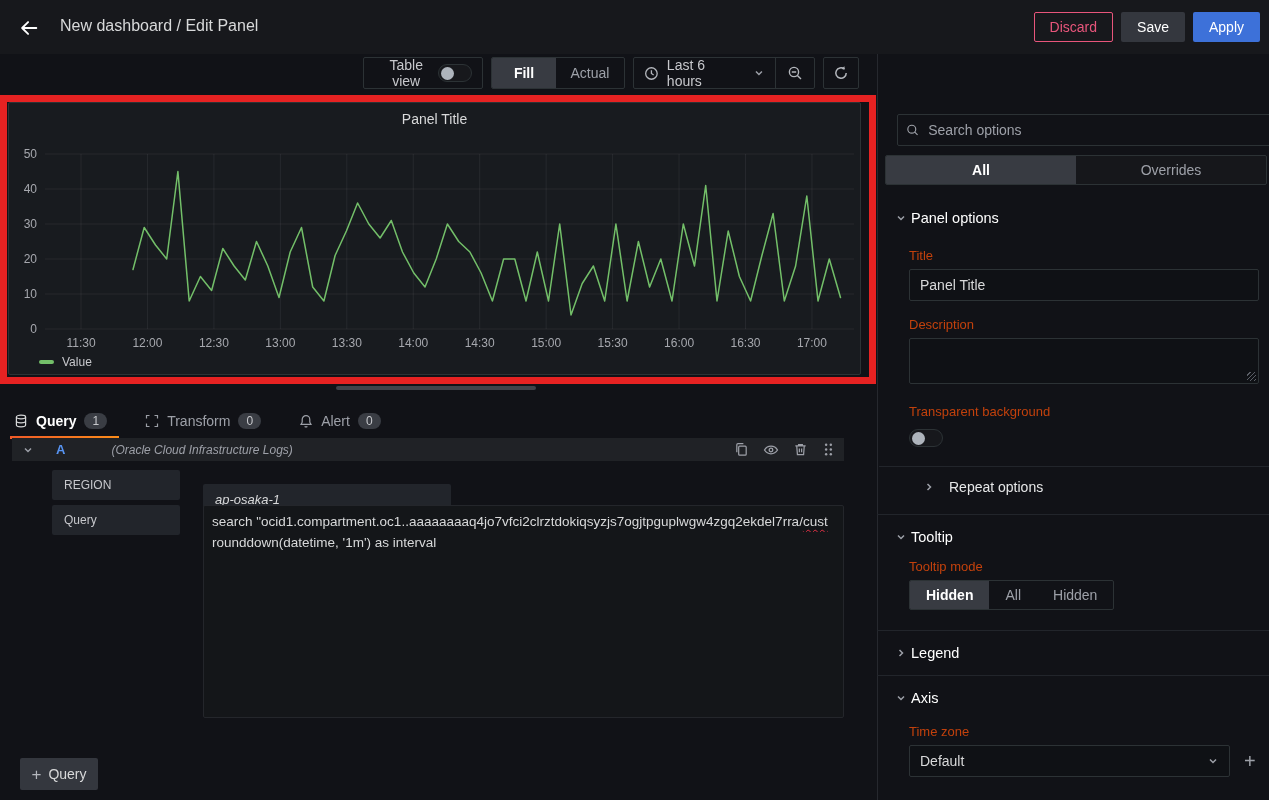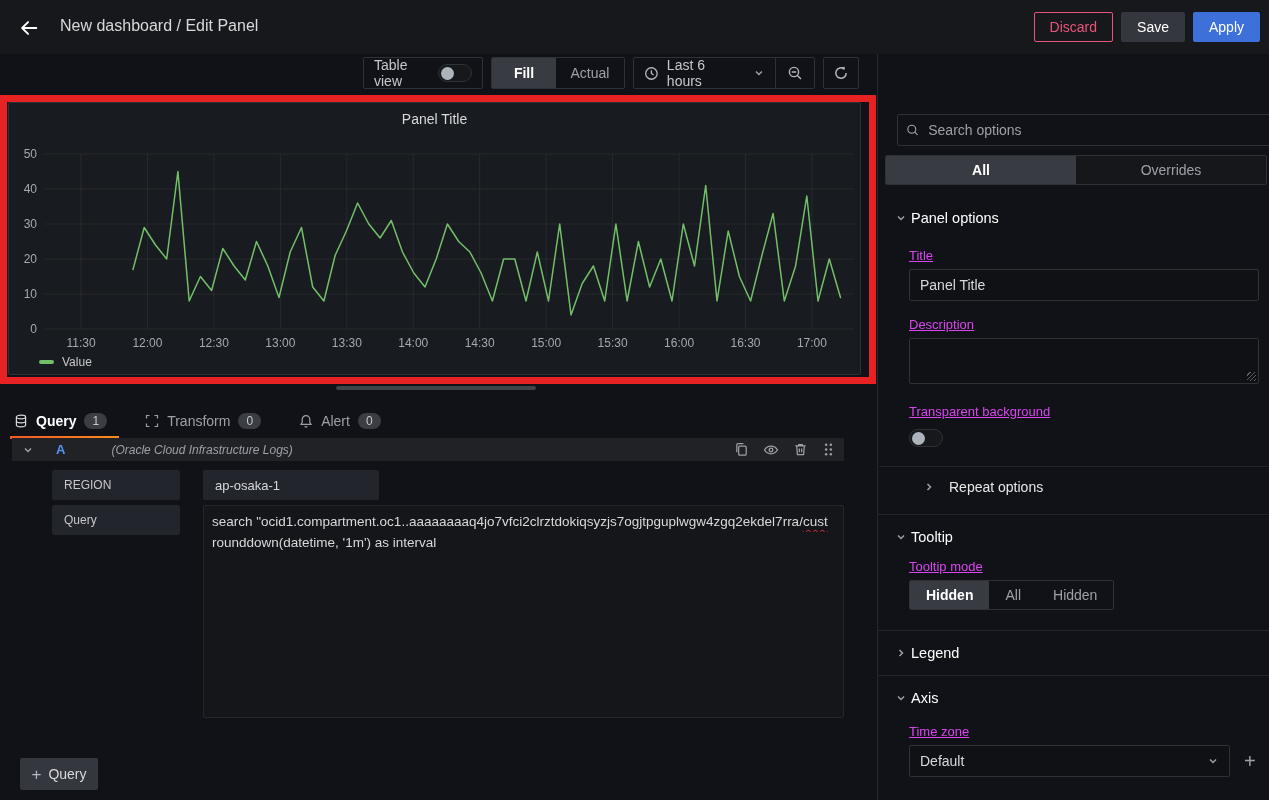--- a/index.html
+++ b/index.html
@@ -45,21 +45,21 @@
   .search-box{position:absolute;left:885px;top:114px;width:382px;height:32px;background:#111217;border:1px solid #2c3235;border-radius:2px;display:flex;align-items:center;padding:0 8px;gap:7px;margin-left:12px;}
   .search-box input{background:transparent;border:none;outline:none;color:#d8d9da;font-size:14px;width:100%;font-family:"Liberation Sans",sans-serif;}
   .search-box input::placeholder{color:#9da0a8;}
   .ao-tabs{position:absolute;left:885px;top:155px;width:382px;height:30px;border:1px solid #2c3235;border-radius:2px;display:flex;overflow:hidden;background:#16171b;}
   .ao-tabs .seg{flex:1;font-size:14px;}
   .sections{position:absolute;left:877px;top:196px;width:392px;height:604px;overflow:hidden;}
   .sect-hdr{height:44px;display:flex;align-items:center;gap:4px;padding-left:18px;cursor:pointer;}
   .sect-hdr .sect-title{font-size:14.5px;font-weight:500;color:#ffffff;}
   .divider{border-top:1px solid #22252b;}
   .sect-content{padding:0 10px 0 32px;}
-  .flabel{font-size:13px;color:#d946ef;margin-bottom:6px;text-decoration:underline;}
+  .flabel{font-size:13px;color:#c2410c;margin-bottom:6px;}
   .tinput{width:100%;height:32px;background:#0f1115;border:1px solid #2c3235;border-radius:2px;color:#d8d9da;font-size:14px;padding:0 10px;font-family:"Liberation Sans",sans-serif;outline:none;}
   .tarea{width:100%;height:46px;background:#0f1115;border:1px solid #2c3235;border-radius:2px;resize:vertical;position:relative;}
   .tarea::after{content:'';position:absolute;right:2px;bottom:2px;width:9px;height:9px;background:repeating-linear-gradient(135deg,transparent,transparent 2px,#5a5e66 2px,#5a5e66 3px);}
   .subrow{height:40px;display:flex;align-items:center;gap:14px;padding-left:44px;border-top:1px solid #22252b;margin-left:2px;cursor:pointer;}
   .subrow .sub-title{font-size:14px;font-weight:500;color:#e6e7e8;}
   .radio-grp{display:inline-flex;height:30px;border:1px solid #2c3235;border-radius:2px;background:#111217;overflow:hidden;}
   .radio-grp .seg{padding:0 16px;font-size:14px;}
   .tz-row{display:flex;align-items:center;gap:14px;}
   .tz-sel{flex:0 0 321px;height:32px;background:#0f1115;border:1px solid #2c3235;border-radius:2px;display:flex;align-items:center;padding:0 10px;color:#d8d9da;cursor:pointer;}
   .tz-sel .chev{margin-left:auto;}
@@ -79,21 +79,21 @@
         </svg>
     </div>
     <div class="hdr-title">New dashboard / Edit Panel</div>
     <div class="hdr-btns">
       <div class="btn btn-destructive">Discard</div>
       <div class="btn btn-secondary">Save</div>
       <div class="btn btn-primary">Apply</div>
     </div>
   </div>
 
-  <div class="ibox" style="left:363px;width:120px;padding:0 10px;justify-content:space-between;">
+  <div class="ibox" style="left:363px;width:120px;padding:0 10px;justify-content:space-between;text-align:center;">
     <span>Table view</span>
     <span class="tgl"></span>
   </div>
   <div class="ibox" style="left:491px;width:134px;padding:0;overflow:hidden;">
     <div class="seg sel" style="width:64px;">Fill</div>
     <div class="seg" style="width:68px;">Actual</div>
   </div>
   <div class="ibox" style="left:633px;width:182px;padding:0;">
     <div style="display:flex;align-items:center;gap:8px;padding:0 10px;height:100%;cursor:pointer;border-right:1px solid #2c3235;flex:1;">
       <svg width="15" height="15" viewBox="0 0 16 16">
@@ -238,21 +238,21 @@
             <circle cx="4" cy="8" r="1.3"></circle>
             <circle cx="9" cy="8" r="1.3"></circle>
             <circle cx="4" cy="13" r="1.3"></circle>
             <circle cx="9" cy="13" r="1.3"></circle>
           </g>
         </svg>
     </span>
   </div>
 
   <div class="fldlbl" style="left:52px;top:470px;width:128px;">REGION</div>
-  <div class="fldval" style="left:203px;top:470px;width:176px;">ap-osaka-1</div>
+  <div class="fldval" style="left:203px;top:484px;width:248px;font-style:italic;">ap-osaka-1</div>
   <div class="fldlbl" style="left:52px;top:505px;width:128px;">Query</div>
   <div class="codebox">
     <div class="codeline"><span>search "ocid1.compartment.oc1..aaaaaaaaq4jo7vfci2clrztdokiqsyzjs7ogjtpguplwgw4zgq2ekdel7rra/</span><span class="misspell">cust</span></div>
     <div class="codeline">rounddown(datetime,  '1m') as interval</div>
   </div>
 
   <div class="addq">
     <span class="plus">+</span>
     <span>Query</span>
   </div>

